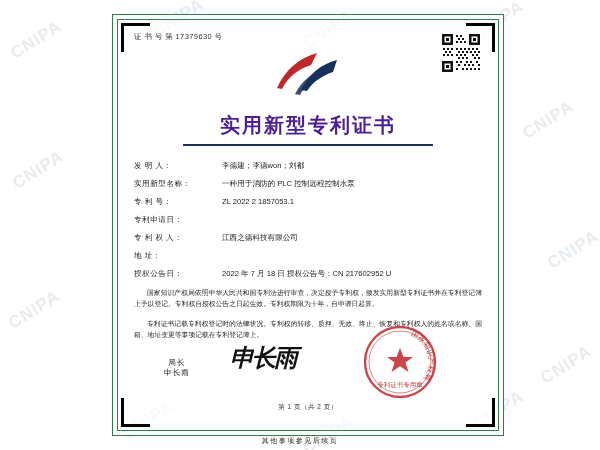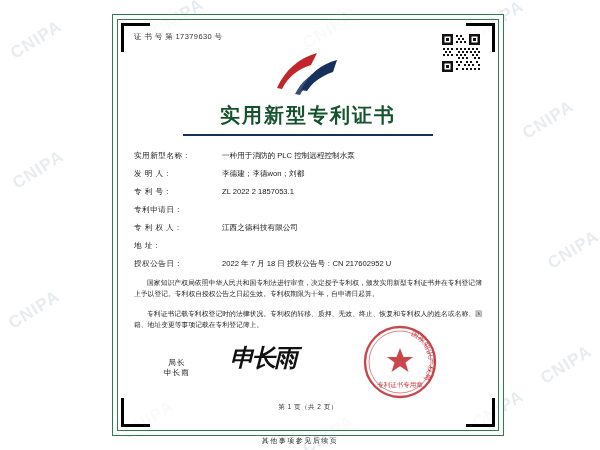--- a/index.html
+++ b/index.html
@@ -71,23 +71,23 @@
     margin-top:6px;
     height:52px;
   }
   .emblem svg{display:inline-block;}
 
   .main-title{
     text-align:center;
     font-family:"DejaVu Serif", serif;
     font-weight:bold;
     font-size:20px;
-    color:#14532d;
+    color:#4c1d95;
     letter-spacing:2px;
-    margin-top:2px;
+    margin-top:12px;
   }
   .title-rule{
     width:250px;height:1.5px;
     background:#17305c;
     margin:5px auto 0 auto;
   }
 
   .fields{
     margin-top:14px;
     font-size:7.6px;
@@ -274,26 +274,26 @@
         <path d="M30 42 C38 26 50 16 66 12 L62 24 C50 28 42 34 36 43 Z" fill="#17305c"></path>
         <path d="M24 46 C30 34 40 25 54 20 L51 29 C41 33 33 39 29 47 Z" fill="#17305c" opacity="0.85"></path>
       </svg>
     </div>
 
     <div class="main-title">实用新型专利证书</div>
     <div class="title-rule"></div>
 
     <div class="fields">
       <div class="frow">
+        <div class="flabel">发  明  人：</div>
+        <div class="fvalue">李德建；李德won；刘都</div>
+      </div>
+      <div class="frow">
         <div class="flabel">实用新型名称：</div>
         <div class="fvalue">一种用于消防的 PLC 控制远程控制水泵</div>
-      </div>
-      <div class="frow">
-        <div class="flabel">发  明  人：</div>
-        <div class="fvalue">李德建；李德won；刘都</div>
       </div>
       <div class="frow">
         <div class="flabel">专    利    号：</div>
         <div class="fvalue">ZL 2022 2 1857053.1</div>
       </div>
       <div class="frow">
         <div class="flabel">专利申请日：</div>
       </div>
       <div class="frow">
         <div class="flabel">专  利  权  人：</div>

